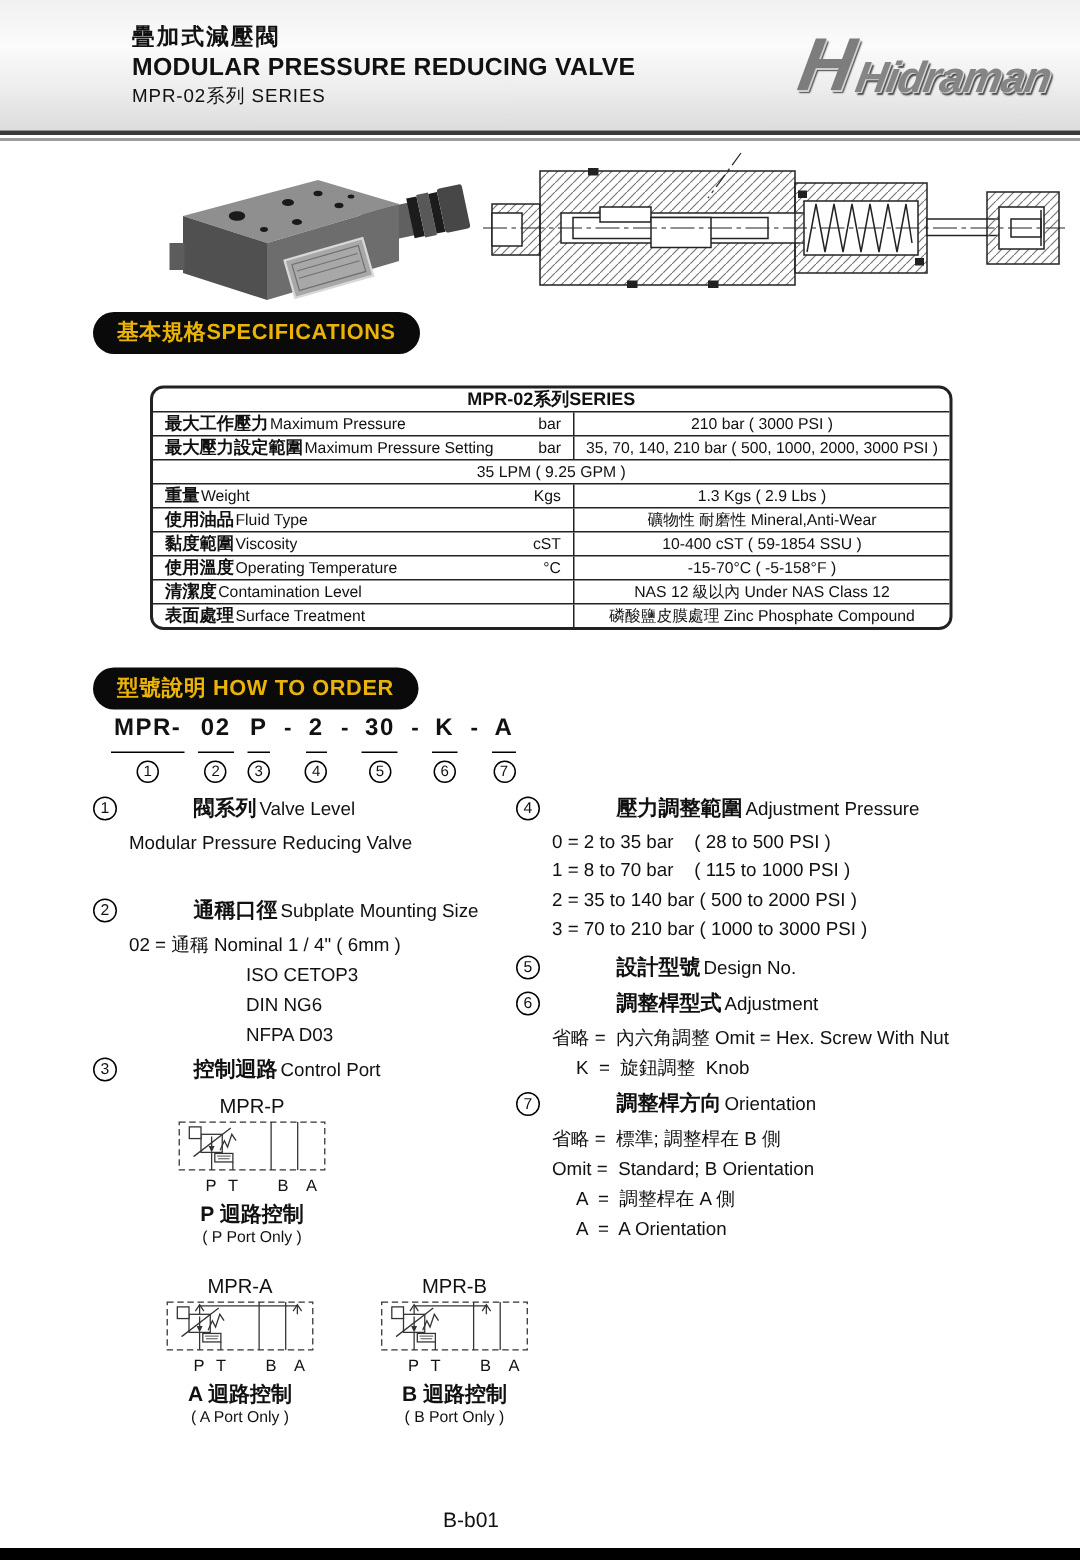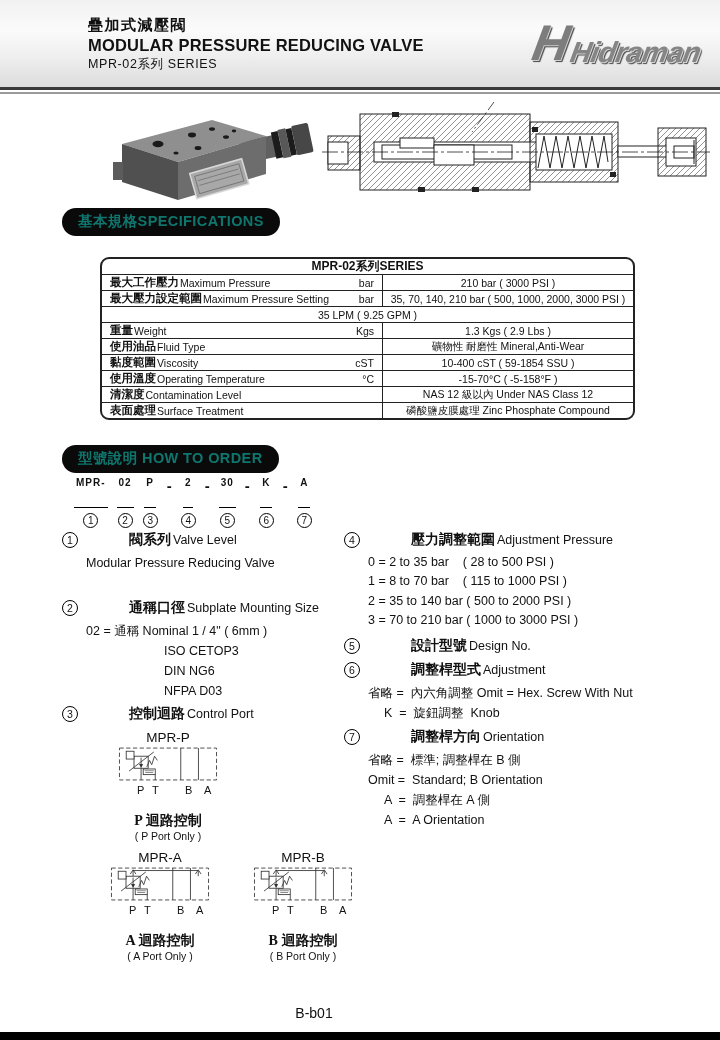--- a/index.html
+++ b/index.html
@@ -19,42 +19,42 @@
   .logo-h{font-size:50px;font-weight:bold;font-style:italic;line-height:0.95;color:#7d7d7d;
           text-shadow:1px 1px 0 #cfcfcf,2px 2px 1px #454545;margin-right:3px;}
   .logo-name{font-size:29px;font-weight:bold;font-style:italic;color:#858585;margin-top:16px;
           text-shadow:1px 1px 0 #d5d5d5,2px 2px 1px #4a4a4a;letter-spacing:-0.5px;}
 
   
   .photo{position:absolute;left:100px;top:104px;width:215px;height:105px;}
   .xsection{position:absolute;left:322px;top:98px;width:388px;height:108px;}
 
   
-  .badge{position:absolute;background:#0a0a0a;color:#0f766e;border-radius:16px;
+  .badge{position:absolute;background:#0a0a0a;color:#eab308;border-radius:16px;
          font-weight:bold;padding:4px 16px 5px;font-size:14.5px;letter-spacing:0.4px;}
   .badge-spec{left:62px;top:208px;}
   .badge-order{left:62px;top:445px;}
 
   
   .spec-table{position:absolute;left:100px;top:257px;width:531px;border:2px solid #222;
               border-radius:9px;overflow:hidden;background:#fff;}
   .thead{height:15px;display:flex;align-items:center;justify-content:center;
          font-size:12px;font-weight:bold;}
   .trow{display:flex;border-top:1px solid #222;height:15px;align-items:stretch;}
   .tl{width:281px;display:flex;align-items:center;padding-left:8px;box-sizing:border-box;
       border-right:1.5px solid #222;}
   .tl .zh{font-weight:bold;font-size:11.5px;white-space:nowrap;}
   .tl .en{font-size:10.5px;margin-left:1px;white-space:nowrap;}
   .tl .unit{margin-left:auto;padding-right:8px;font-size:10.5px;}
   .tr{flex:1;display:flex;align-items:center;justify-content:center;font-size:10.5px;white-space:nowrap;}
 
   
   .order-code{position:absolute;left:74px;top:477px;display:flex;align-items:flex-start;}
   .seg{display:flex;flex-direction:column;align-items:center;margin-right:9px;}
-  .seg-text{font-size:10px;font-weight:bold;border-bottom:1.5px solid #000;padding:0 2px 19px;letter-spacing:1px;text-align:right;}
+  .seg-text{font-size:16px;font-weight:bold;border-bottom:1.5px solid #000;padding:0 2px 6px;letter-spacing:1px;text-align:right;}
   .circ{display:inline-flex;width:15px;height:15px;border:1px solid #000;border-radius:50%;
         font-size:10px;align-items:center;justify-content:center;box-sizing:border-box;background:#fff;}
   .seg .circ{margin-top:5px;}
   .sep{font-size:15px;font-weight:bold;margin-right:9px;line-height:1.2;}
 
   
   .item{position:absolute;}
   .item-head{display:flex;align-items:center;gap:7px;}
   .item-head .circ{width:16px;height:16px;font-size:10.5px;flex:none;}
   .it-zh{font-weight:bold;font-size:14px;padding-left:44px;}
@@ -64,21 +64,21 @@
   .c4 .ilines{line-height:1.55;}
   .ind{padding-left:78px;}
   .ind2{padding-left:16px;}
 
   
   .diagram{position:absolute;}
   .diag-title{text-align:center;font-size:13.5px;margin-bottom:2px;}
   .symwrap{position:relative;width:100px;margin:0 auto;}
   .ports{position:relative;height:13px;font-size:11px;}
   .ports span{position:absolute;top:-1px;}
-  .diag-cap{text-align:center;font-weight:bold;font-size:14px;margin-top:14px;font-family:Liberation Serif, serif;}
+  .diag-cap{text-align:center;font-weight:bold;font-size:14px;margin-top:2px;}
   .diag-sub{text-align:center;font-size:10.5px;}
 
   
   .footer-code{position:absolute;left:0;top:1005px;width:628px;text-align:center;font-size:14px;}
   .bottom-bar{position:absolute;left:0;bottom:0;width:720px;height:8px;background:#000;}
 </style>
 </head>
 <body>
 
 <div class="page">

